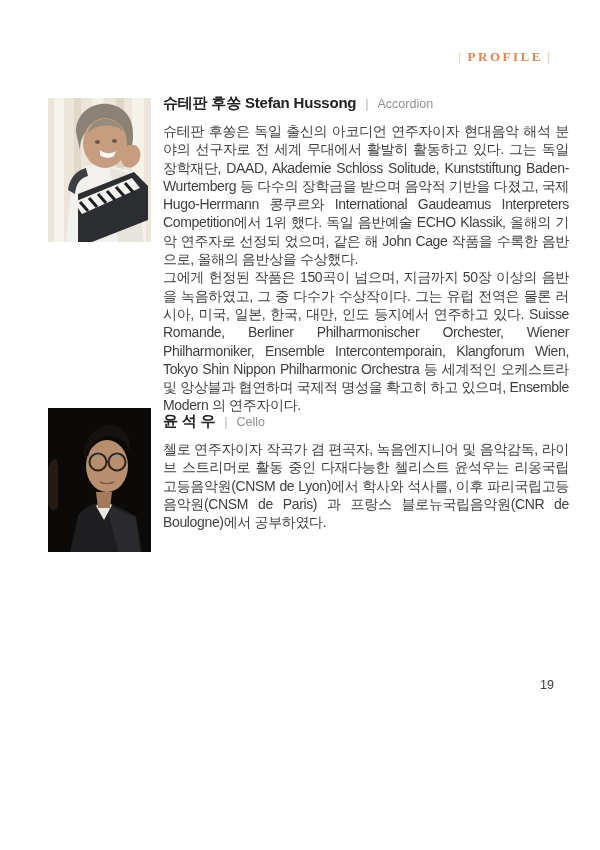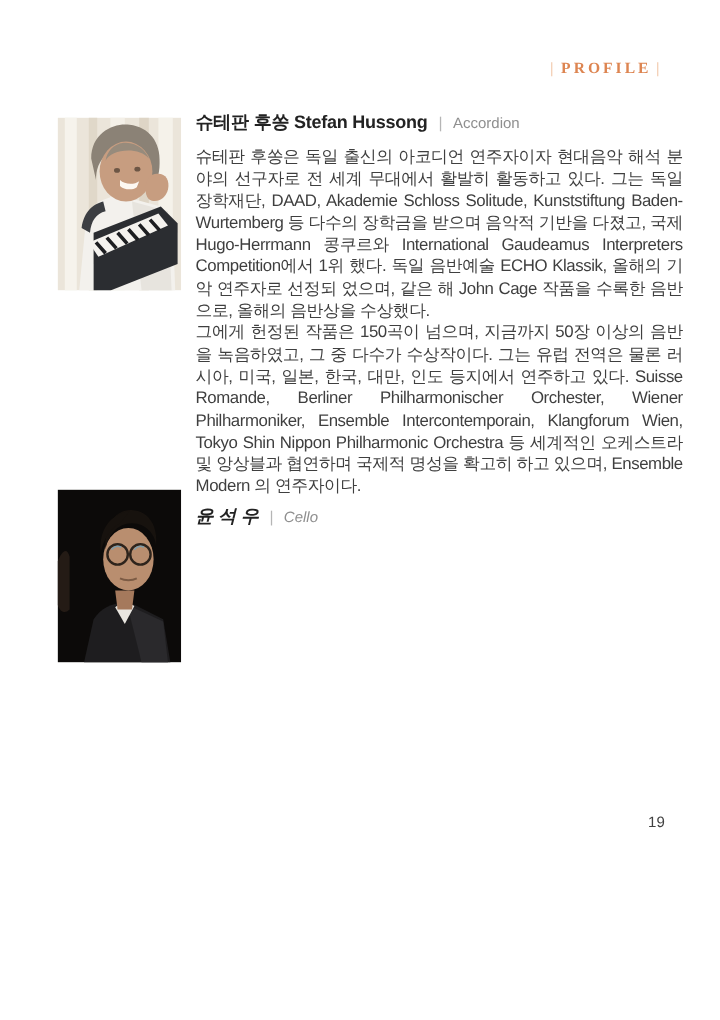--- a/index.html
+++ b/index.html
@@ -12,21 +12,21 @@
     font-family:"Liberation Serif","DejaVu Serif",serif;
     font-weight:bold;font-size:13px;letter-spacing:2.5px;color:#dd8551;
   }
   .profile-header .bar{color:#edb68f;font-weight:normal;margin:0 4px;}
   .photo{position:absolute;width:103px;height:144px;left:48px;}
   .photo-1{top:98px;}
   .photo-2{top:408px;}
   .photo svg{display:block;width:100%;height:100%;}
   .bio-block{position:absolute;left:163px;width:406px;}
   .bio-1{top:92px;}
-  .bio-2{top:420px;font-style:italic;}
+  .bio-2{top:410px;}
   .bio-title{
     font-size:15px;font-weight:bold;color:#222222;line-height:22px;margin-bottom:7px;
     letter-spacing:-0.2px;
   }
   .bio-title .sep{color:#b5b5b5;font-weight:normal;margin:0 9px;font-size:13px;}
   .bio-title .role{color:#8f8f8f;font-weight:normal;font-size:12.5px;letter-spacing:0;}
   .bio-text p{
     margin:0;font-size:14px;line-height:18.3px;letter-spacing:-0.35px;
     text-align:justify;color:#3f3f3f;word-break:break-word;
   }
@@ -110,18 +110,19 @@
       <path d="M52 74 C56 76 62 76 66 74" stroke="#7c5b44" stroke-width="1.6" fill="none"></path>
       <path d="M57 62 L55 68 L60 69" stroke="#8a6side" stroke-width="0" fill="none"></path>
     </svg>
   </div>
 
   <div class="bio-block bio-2">
     <div class="bio-title">
       <span>윤 석 우</span><span class="sep">|</span><span class="role">Cello</span>
     </div>
     <div class="bio-text">
+      <p>첼로 연주자이자 작곡가 겸 편곡자, 녹음엔지니어 및 음악감독, 라이브 스트리머로 활동 중인 다재다능한 첼리스트 윤석우는 리옹국립고등음악원(CNSM de Lyon)에서 학사와 석사를, 이후 파리국립고등음악원(CNSM de Paris) 과 프랑스 블로뉴국립음악원(CNR de Boulogne)에서 공부하였다.</p>
     </div>
   </div>
 
   <div class="page-number">19</div>
 
 </div>
 
 </body></html>

